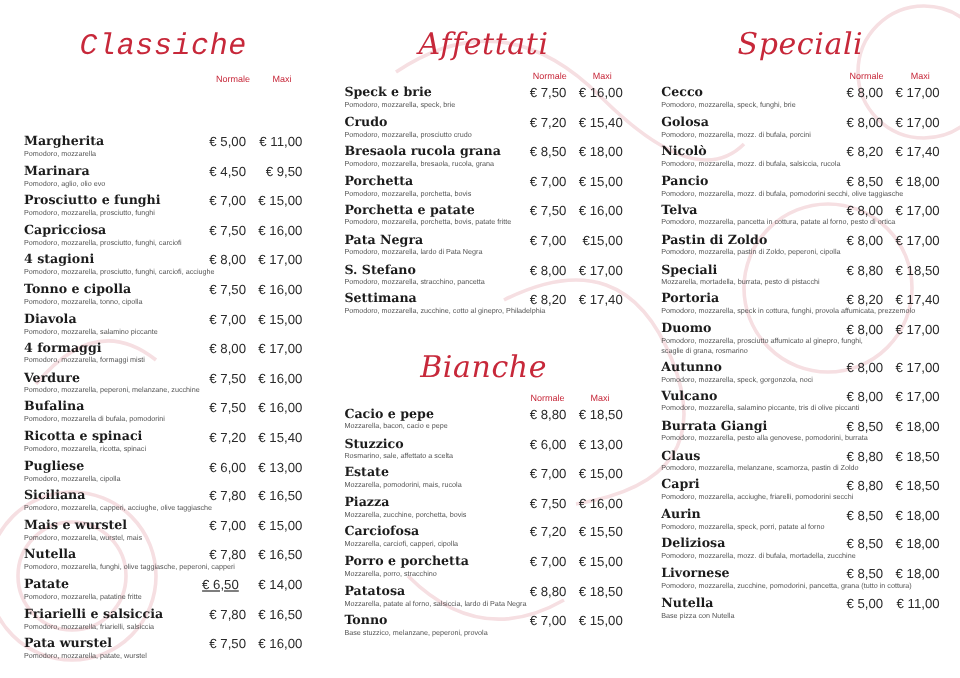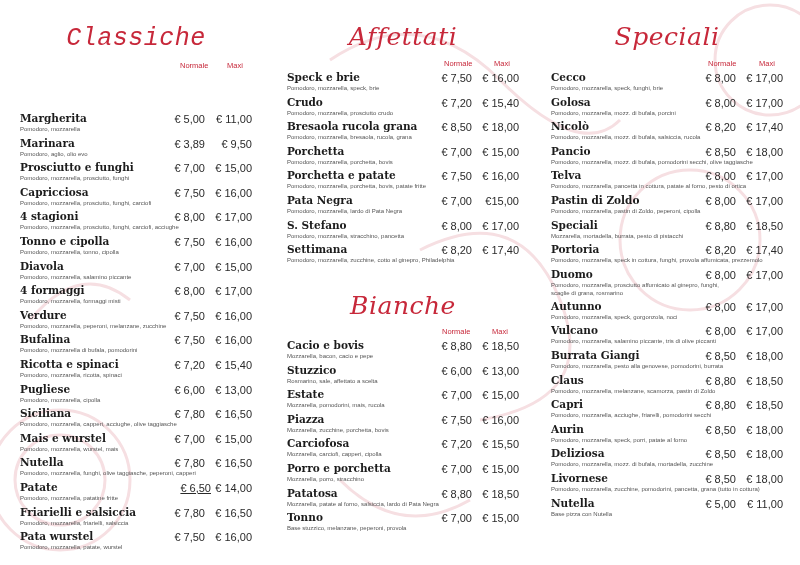--- a/index.html
+++ b/index.html
@@ -61,21 +61,21 @@
   <div class="list" id="list-classiche" style="top:72px;margin-top:40px;">
       <div class="item">
         <div class="item-name">Margherita</div>
         <div class="item-desc">Pomodoro, mozzarella</div>
         <div class="price" style="right: 47px;">€ 5,00</div>
         <div class="price" style="right: 0px;">€ 11,00</div>
       </div>
       <div class="item">
         <div class="item-name">Marinara</div>
         <div class="item-desc">Pomodoro, aglio, olio evo</div>
-        <div class="price" style="right: 47px;">€ 3,89</div>
+        <div class="price" style="right: 47px;">€ 4,50</div>
         <div class="price" style="right: 0px;">€ 9,50</div>
       </div>
       <div class="item">
         <div class="item-name">Prosciutto e funghi</div>
         <div class="item-desc">Pomodoro, mozzarella, prosciutto, funghi</div>
         <div class="price" style="right: 47px;">€ 7,00</div>
         <div class="price" style="right: 0px;">€ 15,00</div>
       </div>
       <div class="item">
         <div class="item-name">Capricciosa</div>
@@ -145,21 +145,21 @@
       </div>
       <div class="item">
         <div class="item-name">Nutella</div>
         <div class="item-desc">Pomodoro, mozzarella, funghi, olive taggiasche, peperoni, capperi</div>
         <div class="price" style="right: 47px;">€ 7,80</div>
         <div class="price" style="right: 0px;">€ 16,50</div>
       </div>
       <div class="item">
         <div class="item-name">Patate</div>
         <div class="item-desc">Pomodoro, mozzarella, patatine fritte</div>
-        <div class="price" style="right: 41px; text-decoration: underline;">€ 6,50</div>
+        <div class="price" style="right: 53px; text-decoration: underline;">€ 6,50</div>
         <div class="price" style="right: 0px;">€ 14,00</div>
       </div>
       <div class="item">
         <div class="item-name">Friarielli e salsiccia</div>
         <div class="item-desc">Pomodoro, mozzarella, friarielli, salsiccia</div>
         <div class="price" style="right: 47px;">€ 7,80</div>
         <div class="price" style="right: 0px;">€ 16,50</div>
       </div>
       <div class="item">
         <div class="item-name">Pata wurstel</div>
@@ -223,21 +223,21 @@
         <div class="price" style="right: 47px;">€ 8,20</div>
         <div class="price" style="right: 0px;">€ 17,40</div>
       </div>
     </div>
 
   <div class="section-title" style="top:291px;">Bianche</div>
   <div class="price-head" style="top:327px;left:155px;">Normale</div>
   <div class="price-head" style="top:327px;left:205px;">Maxi</div>
   <div class="list" id="list-bianche" style="top:339px;">
       <div class="item">
-        <div class="item-name">Cacio e bovis</div>
+        <div class="item-name">Cacio e pepe</div>
         <div class="item-desc">Mozzarella, bacon, cacio e pepe</div>
         <div class="price" style="right: 47px;">€ 8,80</div>
         <div class="price" style="right: 0px;">€ 18,50</div>
       </div>
       <div class="item">
         <div class="item-name">Stuzzico</div>
         <div class="item-desc">Rosmarino, sale, affettato a scelta</div>
         <div class="price" style="right: 47px;">€ 6,00</div>
         <div class="price" style="right: 0px;">€ 13,00</div>
       </div>

